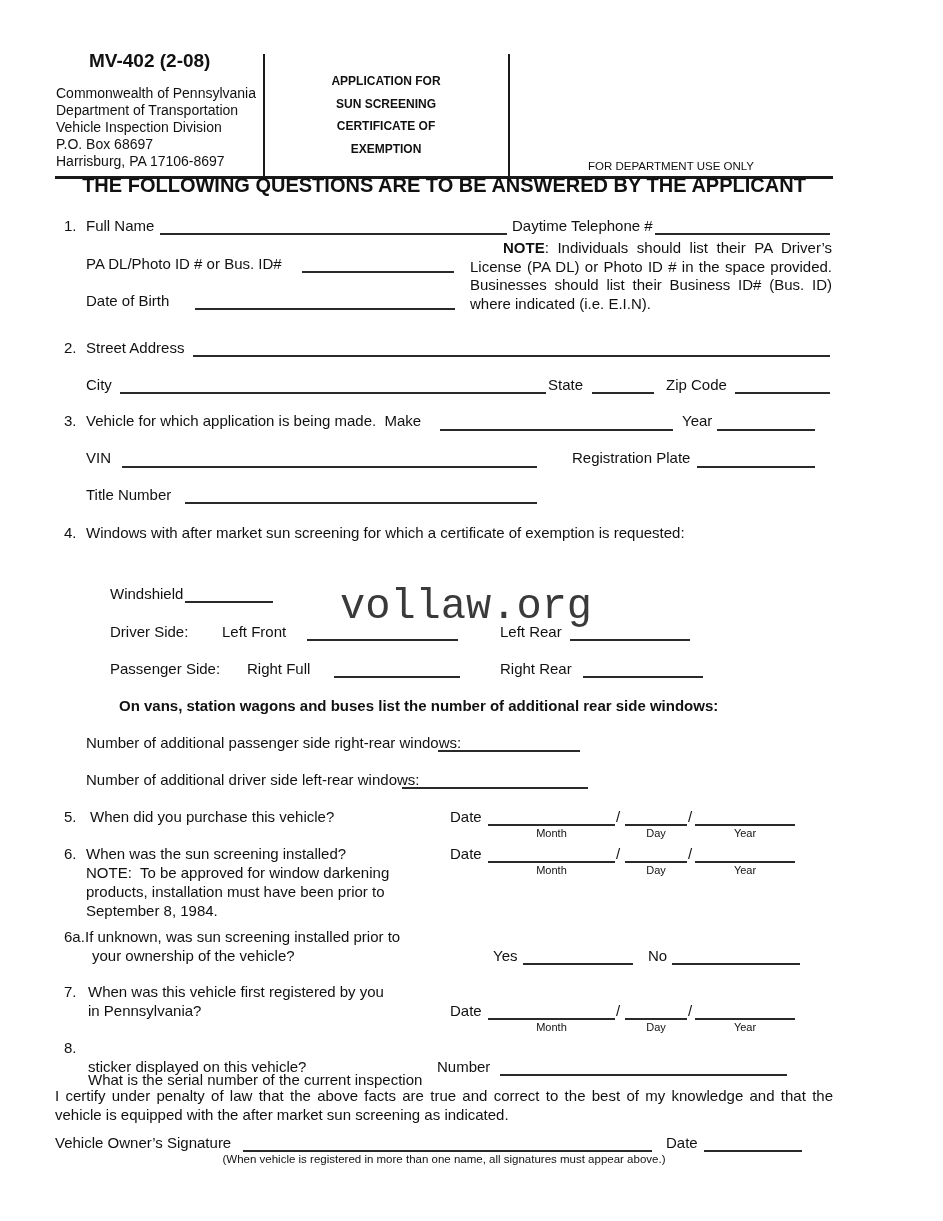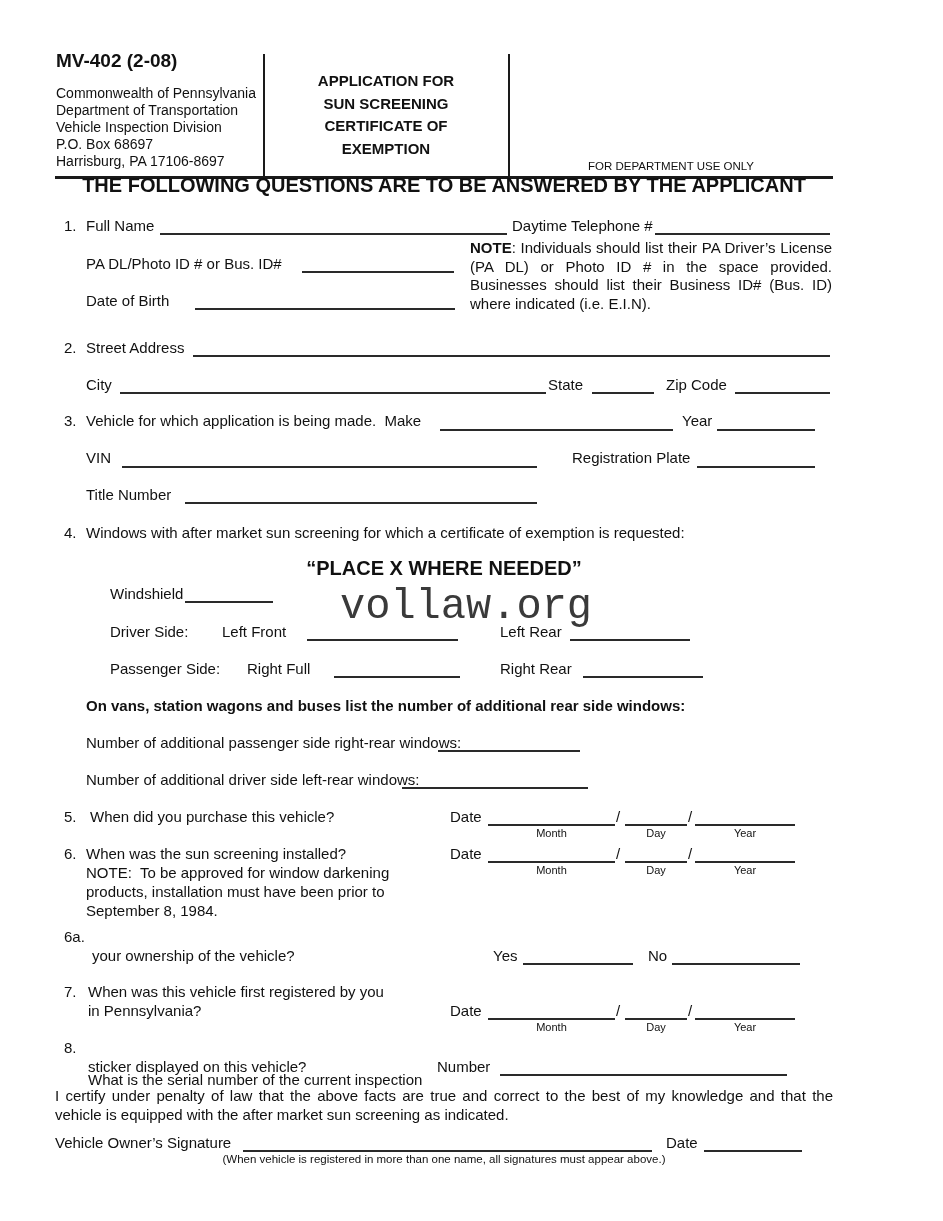--- a/index.html
+++ b/index.html
@@ -1,24 +1,24 @@
 <!DOCTYPE html>
 <html><head>
 <meta charset="utf-8">
 <style>
   html,body{margin:0;padding:0;background:#e8e8e8;}
   #page{position:relative;width:943px;height:1221px;background:#ffffff;overflow:hidden;
         font-family:"Liberation Sans",sans-serif;color:#111;}
   .t{position:absolute;font-size:15px;line-height:18px;white-space:pre;color:#111;}
-  .b{font-weight:bold;}
+  .b{font-weight:bold;margin-left:33px;}
   .fline{position:absolute;height:0;border-top:2px solid #2a2a2a;}
   .vline{position:absolute;width:0;border-left:2px solid #1a1a1a;}
   .hrule{position:absolute;height:0;border-top:3px solid #1a1a1a;}
   .center{text-align:center;}
-  .hdr-title{position:absolute;font-weight:bold;font-size:15px;line-height:22.5px;text-align:center;}
+  .hdr-title{position:absolute;font-weight:bold;font-size:12px;line-height:22.5px;text-align:center;}
   .agency{position:absolute;font-size:14px;line-height:16.8px;white-space:pre;}
   .small{position:absolute;font-size:11.5px;line-height:13px;white-space:pre;}
   .sechead{position:absolute;font-weight:bold;font-size:20px;text-align:center;white-space:pre;}
   .jblock{position:absolute;font-size:15px;line-height:18.7px;text-align:justify;white-space:normal;}
   .dg{position:absolute;}
   .dg .t{white-space:pre;}
   .sub{position:absolute;font-size:11px;line-height:12px;text-align:center;color:#111;}
   .wm{position:absolute;font-family:"Liberation Mono","DejaVu Sans Mono",monospace;
       font-size:42px;color:#3a3a3a;white-space:pre;}
 </style>
@@ -86,21 +86,20 @@
   <div class="fline" style="left:122px;top:466px;width:415px"></div>
   <div class="t" style="left:572px;top:449px">Registration Plate</div>
   <div class="fline" style="left:697px;top:466px;width:118px"></div>
 
   <div class="t" style="left:86px;top:486px">Title Number</div>
   <div class="fline" style="left:185px;top:502px;width:352px"></div>
 
   <div class="t" style="left:64px;top:524px">4.</div>
   <div class="t" style="left:86px;top:524px">Windows with after market sun screening for which a certificate of exemption is requested:</div>
 
-  <div class="sechead" style="left:55px;top:557px;width:778px;font-size:20px">“PLACE X WHERE NEEDED”</div>
 
   <div class="t" style="left:110px;top:585px">Windshield</div>
   <div class="fline" style="left:185px;top:601px;width:88px"></div>
 
   <div class="wm" style="left:340px;top:583px">vollaw.org</div>
 
   <div class="t" style="left:110px;top:623px">Driver Side:</div>
   <div class="t" style="left:222px;top:623px">Left Front</div>
   <div class="fline" style="left:307px;top:639px;width:151px"></div>
   <div class="t" style="left:500px;top:623px">Left Rear</div>
@@ -145,20 +144,21 @@
     <span class="t" style="left:166px;top:0">/</span>
     <div class="fline" style="left:175px;top:16px;width:62px"></div>
     <span class="t" style="left:238px;top:0">/</span>
     <div class="fline" style="left:245px;top:16px;width:100px"></div>
     <div class="sub" style="left:38px;top:19px;width:127px">Month</div>
     <div class="sub" style="left:175px;top:19px;width:62px">Day</div>
     <div class="sub" style="left:245px;top:19px;width:100px">Year</div>
   </div>
 
   <div class="t" style="left:64px;top:928px">6a.</div>
+  <div class="t" style="left:85px;top:928px">If unknown, was sun screening installed prior to</div>
   <div class="t" style="left:92px;top:947px">your ownership of the vehicle?</div>
   <div class="t" style="left:493px;top:947px">Yes</div>
   <div class="fline" style="left:523px;top:963px;width:110px"></div>
   <div class="t" style="left:648px;top:947px">No</div>
   <div class="fline" style="left:672px;top:963px;width:128px"></div>
 
   <div class="t" style="left:64px;top:983px">7.</div>
   <div class="t" style="left:88px;top:983px">When was this vehicle first registered by you</div>
   <div class="t" style="left:88px;top:1002px">in Pennsylvania?</div>
   <div class="dg" style="left:450px;top:1002px">

